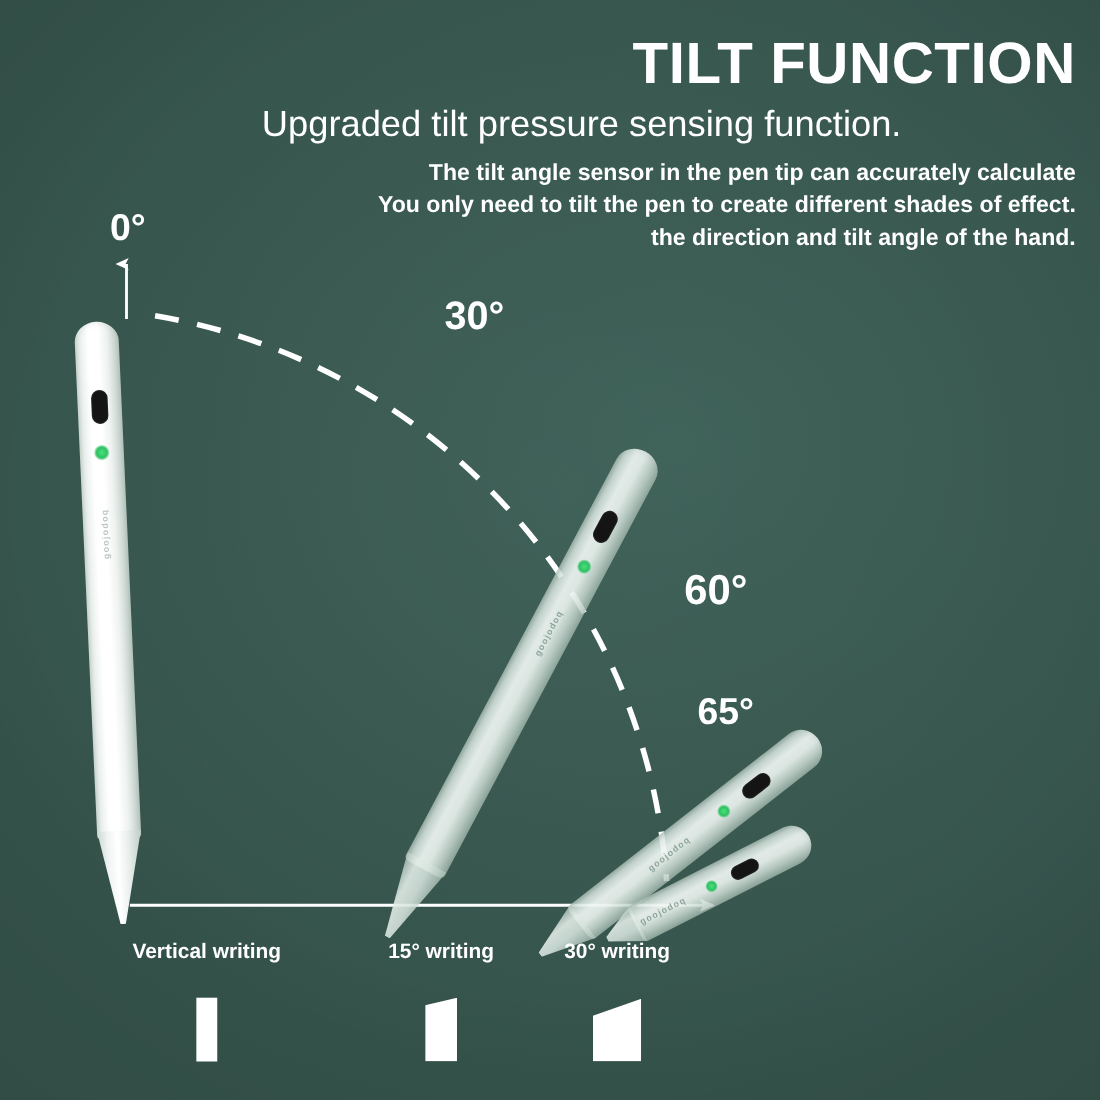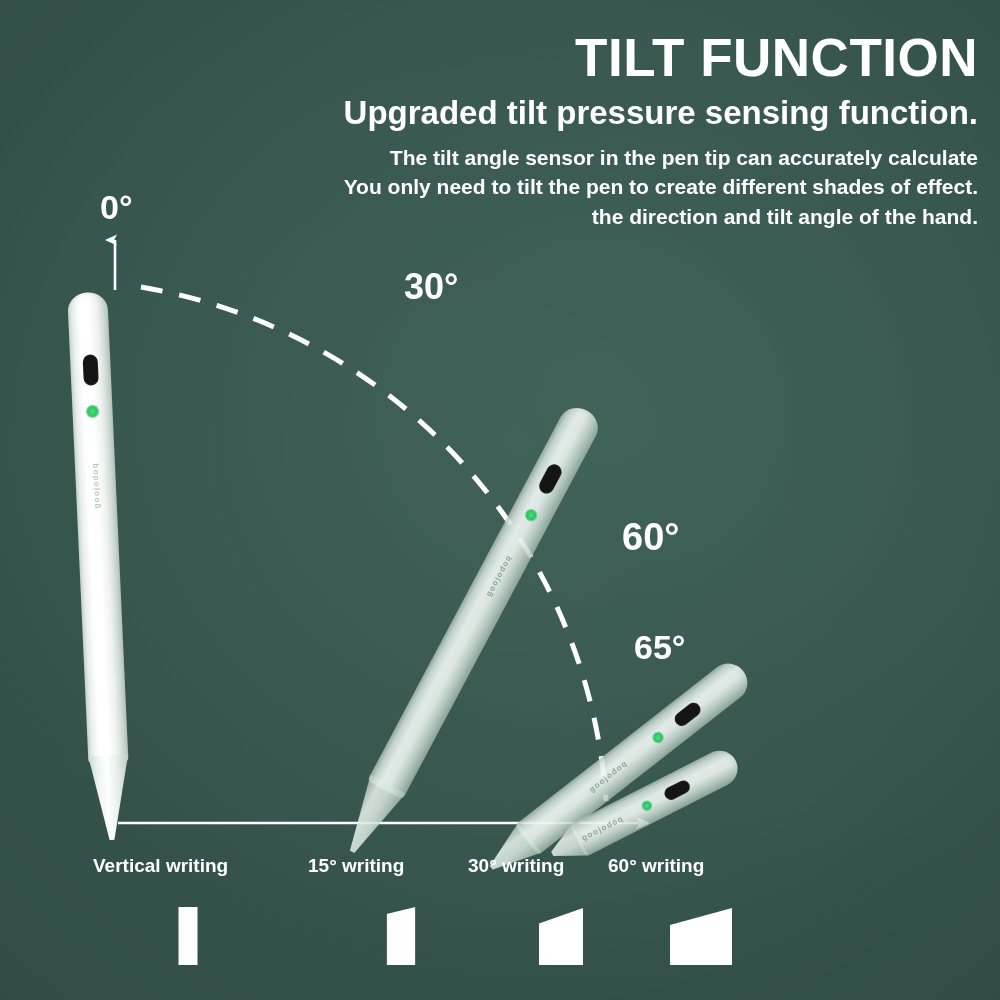--- a/index.html
+++ b/index.html
@@ -43,24 +43,24 @@
     font-size: 53px;
     font-weight: 700;
     letter-spacing: 0.5px;
     line-height: 1.05;
     margin: 0 0 8px 0;
     text-align: right;
     white-space: nowrap;
   }
   .subtitle {
     font-size: 33px;
-    font-weight: 700;
+    font-weight: 400;
     line-height: 1.18;
     margin: 0 0 10px 0;
-    text-align: right;
+    text-align: left;
     white-space: nowrap;
   }
   .desc-line {
     font-size: 21px;
     font-weight: 700;
     line-height: 1.42;
     text-align: right;
     white-space: nowrap;
   }
 
@@ -225,21 +225,21 @@
     position: absolute;
     left: 60px;
     top: 856px;
     width: 900px;
     height: 120px;
     z-index: 7;
   }
   .legend-item {
     position: absolute;
     top: 0;
-    text-align: left;
+    text-align: center;
   }
   .legend-label {
     font-size: 19px;
     font-weight: 700;
     color: #ffffff;
     white-space: nowrap;
     line-height: 1;
   }
   .swatch-wrap {
     position: relative;
@@ -357,23 +357,17 @@
       </div>
     </div>
 
     <div class="legend-item li-2">
       <div class="legend-label">30° writing</div>
       <div class="swatch-wrap">
         <div class="swatch sw-2"></div>
       </div>
     </div>
 
-    <div class="legend-item li-3">
-      <div class="legend-label">60° writing</div>
-      <div class="swatch-wrap">
-        <div class="swatch sw-3"></div>
-      </div>
-    </div>
 
 
   </div>
 
 </div>
 
 </body></html>

